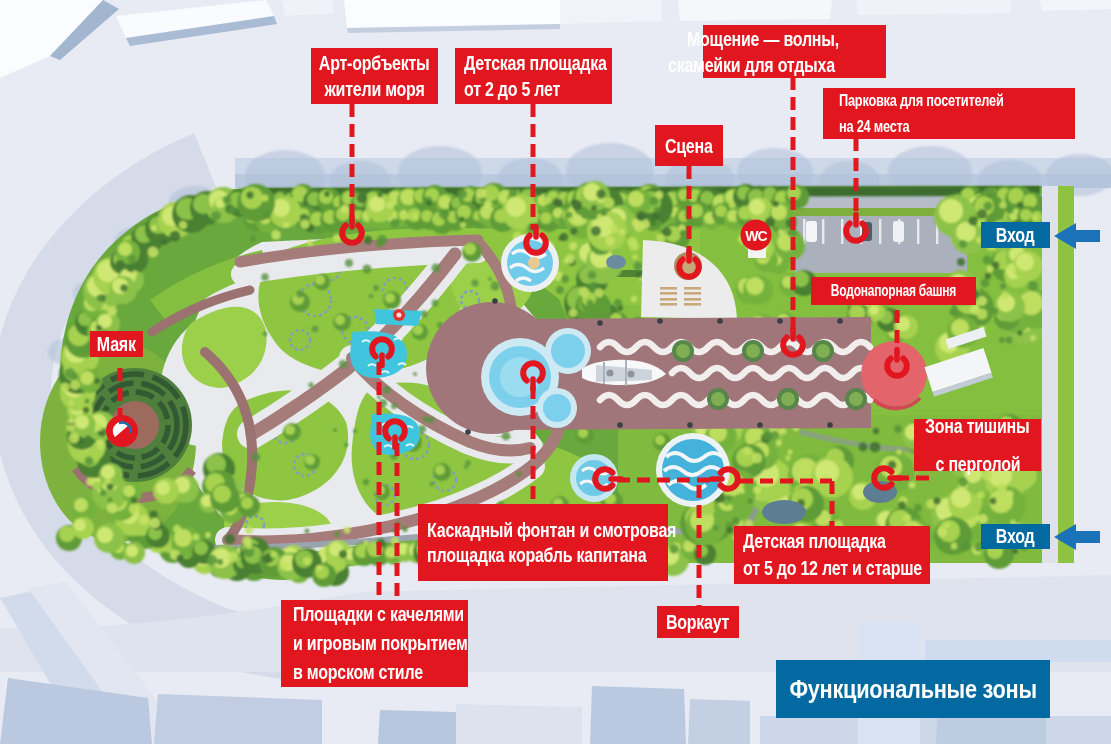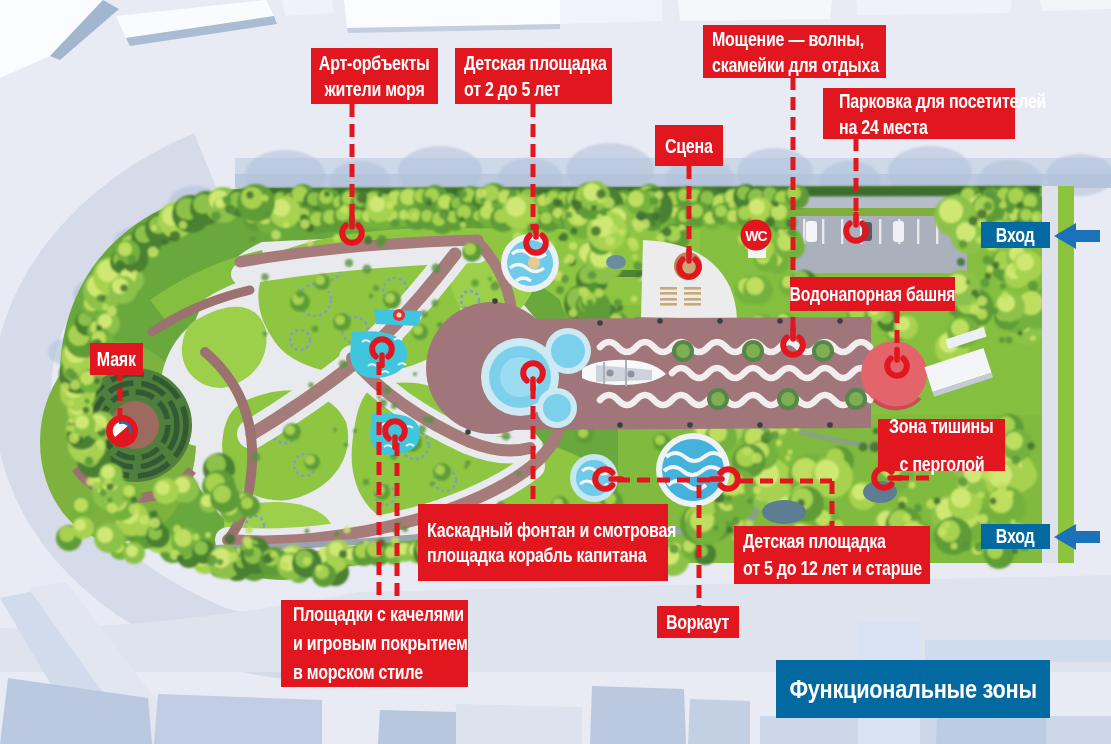--- a/index.html
+++ b/index.html
@@ -1417,39 +1417,39 @@
         <span style="transform:scaleX(0.8)">Арт-орбъекты</span>
       </div>
       <div class="ln">
         <span style="transform:scaleX(0.8)">жители моря</span>
       </div>
     </div>
 <div class="lb red left" style="left:455px;top:48px;width:157px;height:56px;font-size:20px;line-height:26px;">
       <div class="ln"><span style="transform:scaleX(0.8)">Детская площадка</span></div>
       <div class="ln"><span style="transform:scaleX(0.8)">от 2 до 5 лет</span></div>
     </div>
-<div class="lb red left" style="left:703px;top:25px;width:183px;height:53px;font-size:20px;line-height:26px;">
+<div class="lb red left" style="left:703px;top:25px;width:183px;height:53px;font-size:20px;line-height:26px;align-items:flex-end;">
       <div class="ln"><span style="transform:scaleX(0.8)">Мощение — волны,</span></div>
       <div class="ln"><span style="transform:scaleX(0.8)">скамейки для отдыха</span></div>
     </div>
-<div class="lb red left" style="left:823px;top:88px;width:192px;height:51px;font-size:20px;line-height:26px;padding-left:16px;">
+<div class="lb red left" style="left:823px;top:88px;width:252px;height:51px;font-size:16px;line-height:26px;padding-left:16px;">
       <div class="ln"><span style="transform:scaleX(0.8)">Парковка для посетителей</span></div>
       <div class="ln"><span style="transform:scaleX(0.8)">на 24 места</span></div>
     </div>
 <div class="lb red center" style="left:655px;top:125px;width:68px;height:41px;font-size:20px;line-height:26px;">
       <div class="ln">
         <span style="transform:scaleX(0.8)">Сцена</span>
       </div>
     </div>
-<div class="lb red center" style="left:790px;top:277px;width:165px;height:34px;font-size:21px;line-height:26px;">
+<div class="lb red center" style="left:811px;top:277px;width:165px;height:28px;font-size:16px;line-height:26px;">
       <div class="ln">
         <span style="transform:scaleX(0.75)">Водонапорная башня</span>
       </div>
     </div>
-<div class="lb red center" style="left:90px;top:343px;width:53px;height:32px;font-size:20px;line-height:26px;">
+<div class="lb red center" style="left:90px;top:331px;width:53px;height:26px;font-size:20px;line-height:26px;">
       <div class="ln">
         <span style="transform:scaleX(0.8)">Маяк</span>
       </div>
     </div>
 <div class="lb red left" style="left:418px;top:504px;width:250px;height:77px;font-size:20px;line-height:25px;">
       <div class="ln"><span style="transform:scaleX(0.8)">Каскадный фонтан и смотровая</span></div>
       <div class="ln"><span style="transform:scaleX(0.8)">площадка корабль капитана</span></div>
     </div>
 <div class="lb red left" style="left:281px;top:600px;width:187px;height:87px;font-size:20px;line-height:29px;padding-left:12px;">
       <div class="ln"><span style="transform:scaleX(0.8)">Площадки с качелями</span></div>
@@ -1458,21 +1458,21 @@
     </div>
 <div class="lb red left" style="left:734px;top:526px;width:196px;height:58px;font-size:20px;line-height:27px;">
       <div class="ln"><span style="transform:scaleX(0.8)">Детская площадка</span></div>
       <div class="ln"><span style="transform:scaleX(0.8)">от 5 до 12 лет и старше</span></div>
     </div>
 <div class="lb red center" style="left:657px;top:606px;width:82px;height:32px;font-size:20px;line-height:26px;">
       <div class="ln">
         <span style="transform:scaleX(0.8)">Воркаут</span>
       </div>
     </div>
-<div class="lb red center" style="left:878px;top:419px;width:127px;height:52px;font-size:20px;line-height:26px;gap:12px;">
+<div class="lb red center" style="left:914px;top:419px;width:127px;height:52px;font-size:20px;line-height:26px;gap:12px;">
       <div class="ln">
         <span style="transform:scaleX(0.8)">Зона тишины</span>
       </div>
       <div class="ln">
         <span style="transform:scaleX(0.8)">с перголой</span>
       </div>
     </div>
 <div class="lb blue center" style="left:981px;top:222px;width:69px;height:26px;font-size:20px;line-height:26px;">
       <div class="ln">
         <span style="transform:scaleX(0.8)">Вход</span>

